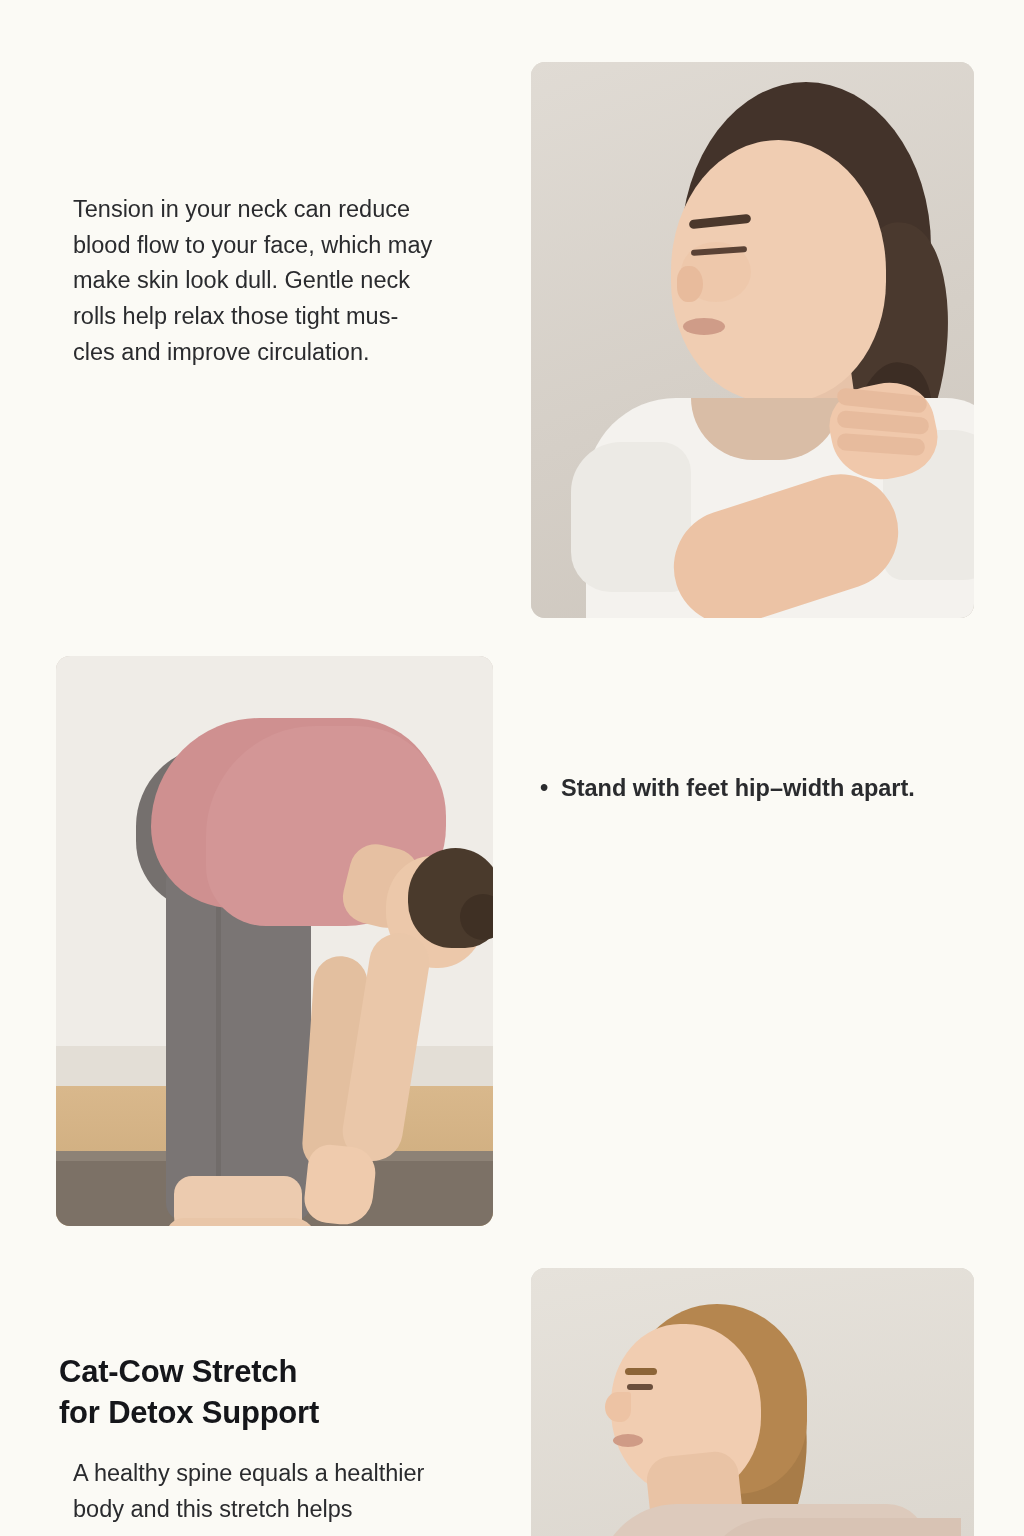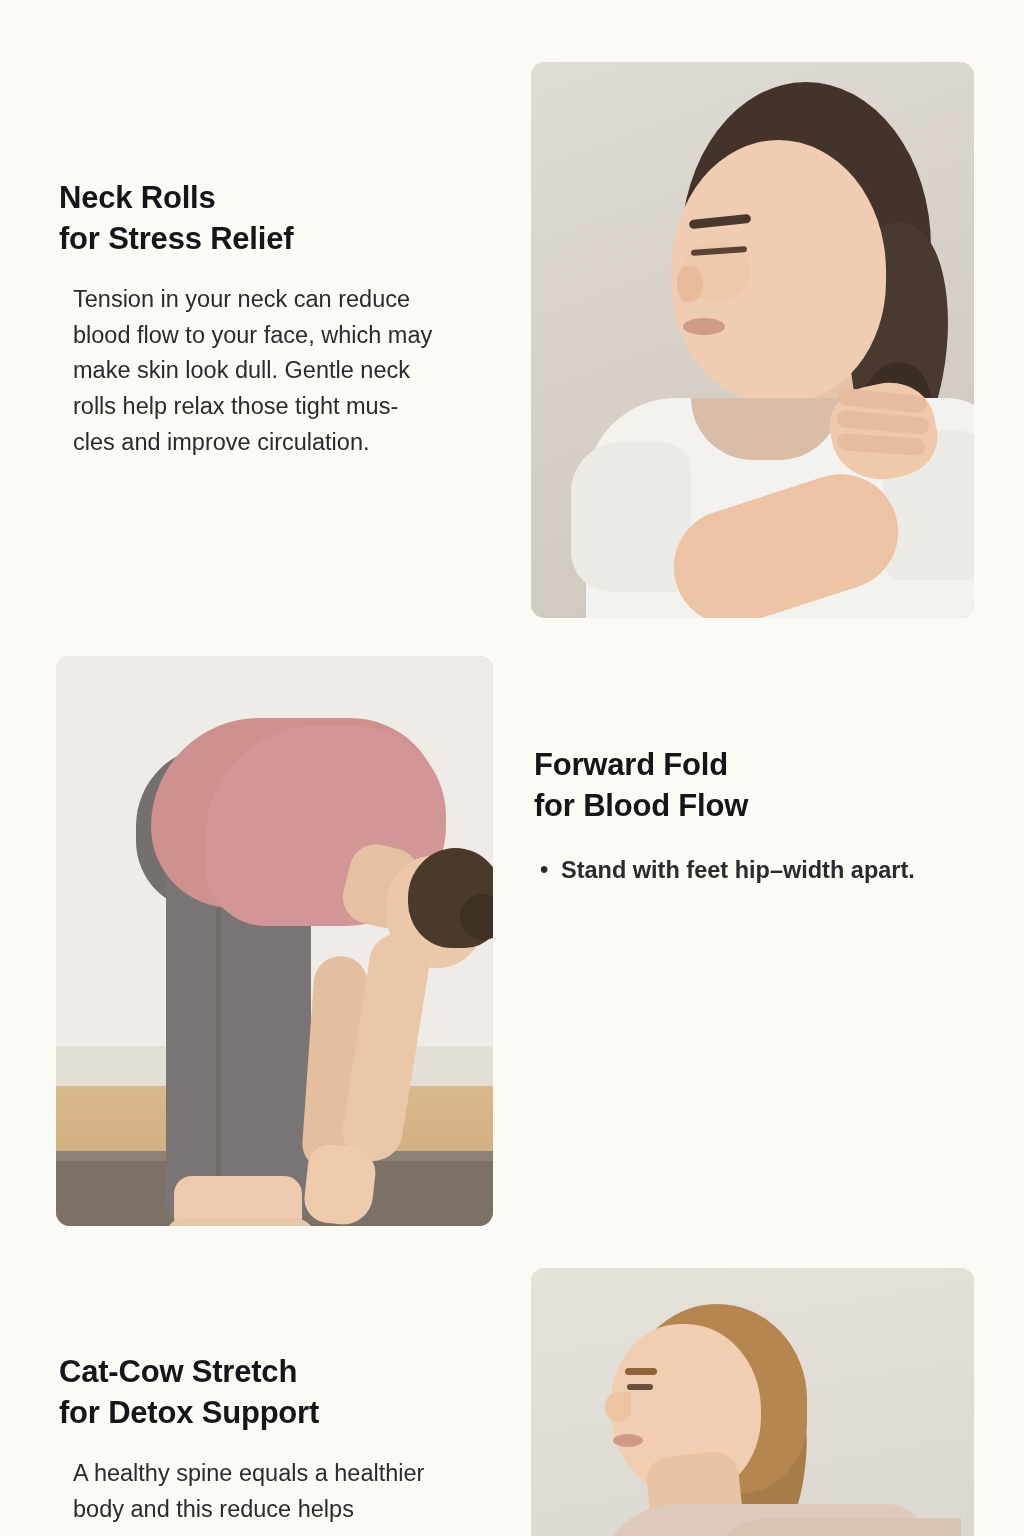--- a/index.html
+++ b/index.html
@@ -176,22 +176,20 @@
   .p3-neck3 { position:absolute; left:118px; top:186px; width:92px; height:90px; background:#e9c3a5; border-radius:24px; transform:rotate(-6deg); }
   .p3-top { position:absolute; left:66px; top:236px; width:330px; height:120px; background:#ddcabc; border-radius:80px 40px 0 0; }
   .p3-shoulder { position:absolute; left:170px; top:250px; width:260px; height:110px; background:#d8c3b4; border-radius:70px 0 0 0; }
 </style>
 </head>
 <body>
 
 <div class="page">
 
   <div id="sec1-text">
-    <h2 class="heading">Neck Rolls
-for Stress Relief</h2>
     <p class="body-text">Tension in your neck can reduce
 blood flow to your face, which may
 make skin look dull. Gentle neck
 rolls help relax those tight mus-
 cles and improve circulation.</p>
   </div>
 
   <div class="photo" id="photo1">
     <div class="ph-inner">
       <div class="p1-bg"></div>
@@ -235,32 +233,30 @@
       <div class="p2-head"></div>
       <div class="p2-hairb"></div>
       <div class="p2-bun"></div>
       <div class="p2-arm2"></div>
       <div class="p2-arm1"></div>
       <div class="p2-hand2"></div>
     </div>
   </div>
 
   <div id="sec2-text">
-    <h2 class="heading">Forward Fold
-for Blood Flow</h2>
     <ul class="bullet-list">
       <li>Stand with feet hip–width apart.</li>
     </ul>
   </div>
 
   <div id="sec3-text">
     <h2 class="heading">Cat-Cow Stretch
 for Detox Support</h2>
     <p class="body-text">A healthy spine equals a healthier
-body and this reduce helps</p>
+body and this stretch helps</p>
   </div>
 
   <div class="photo" id="photo3">
     <div class="ph-inner">
       <div class="p3-bg"></div>
       <div class="p3-pony"></div>
       <div class="p3-hair"></div>
       <div class="p3-face"></div>
       <div class="p3-brow3"></div>
       <div class="p3-eye3"></div>

